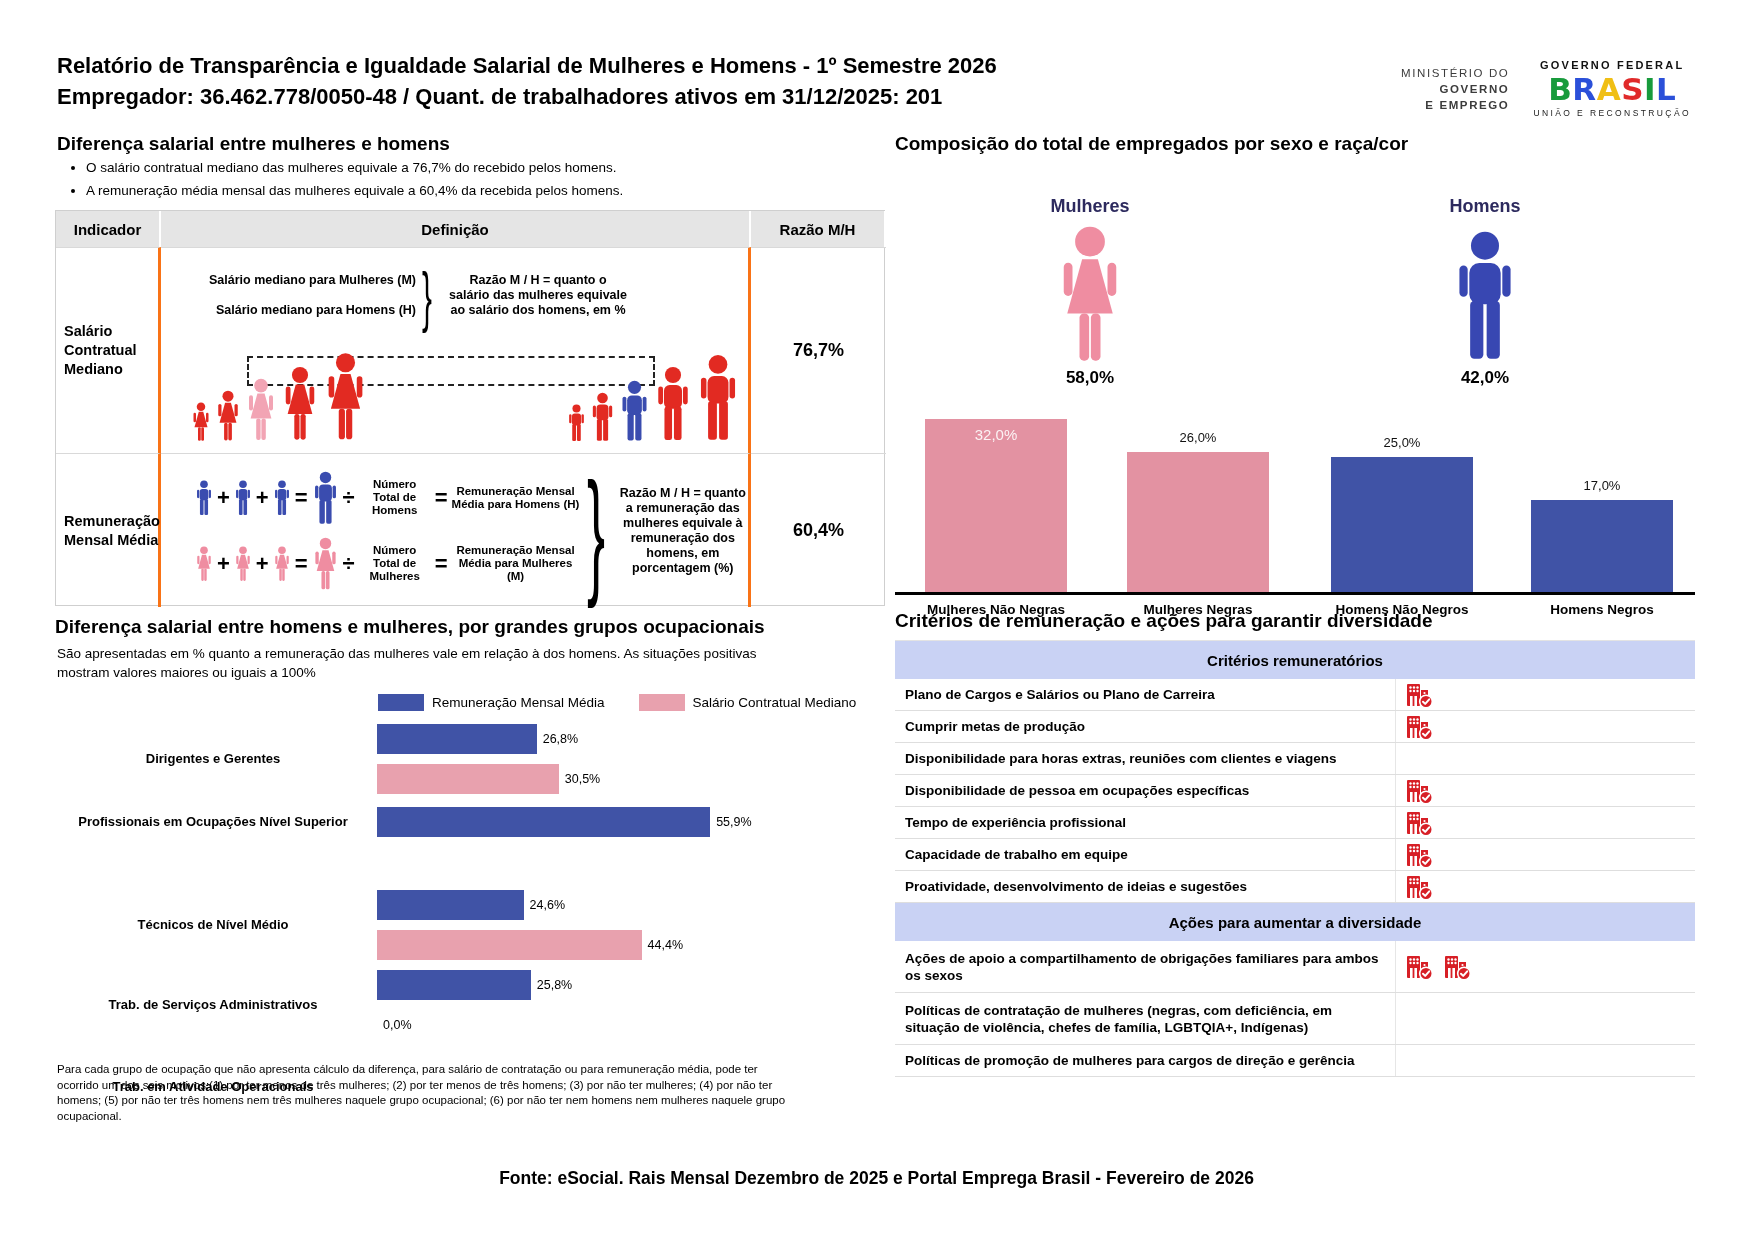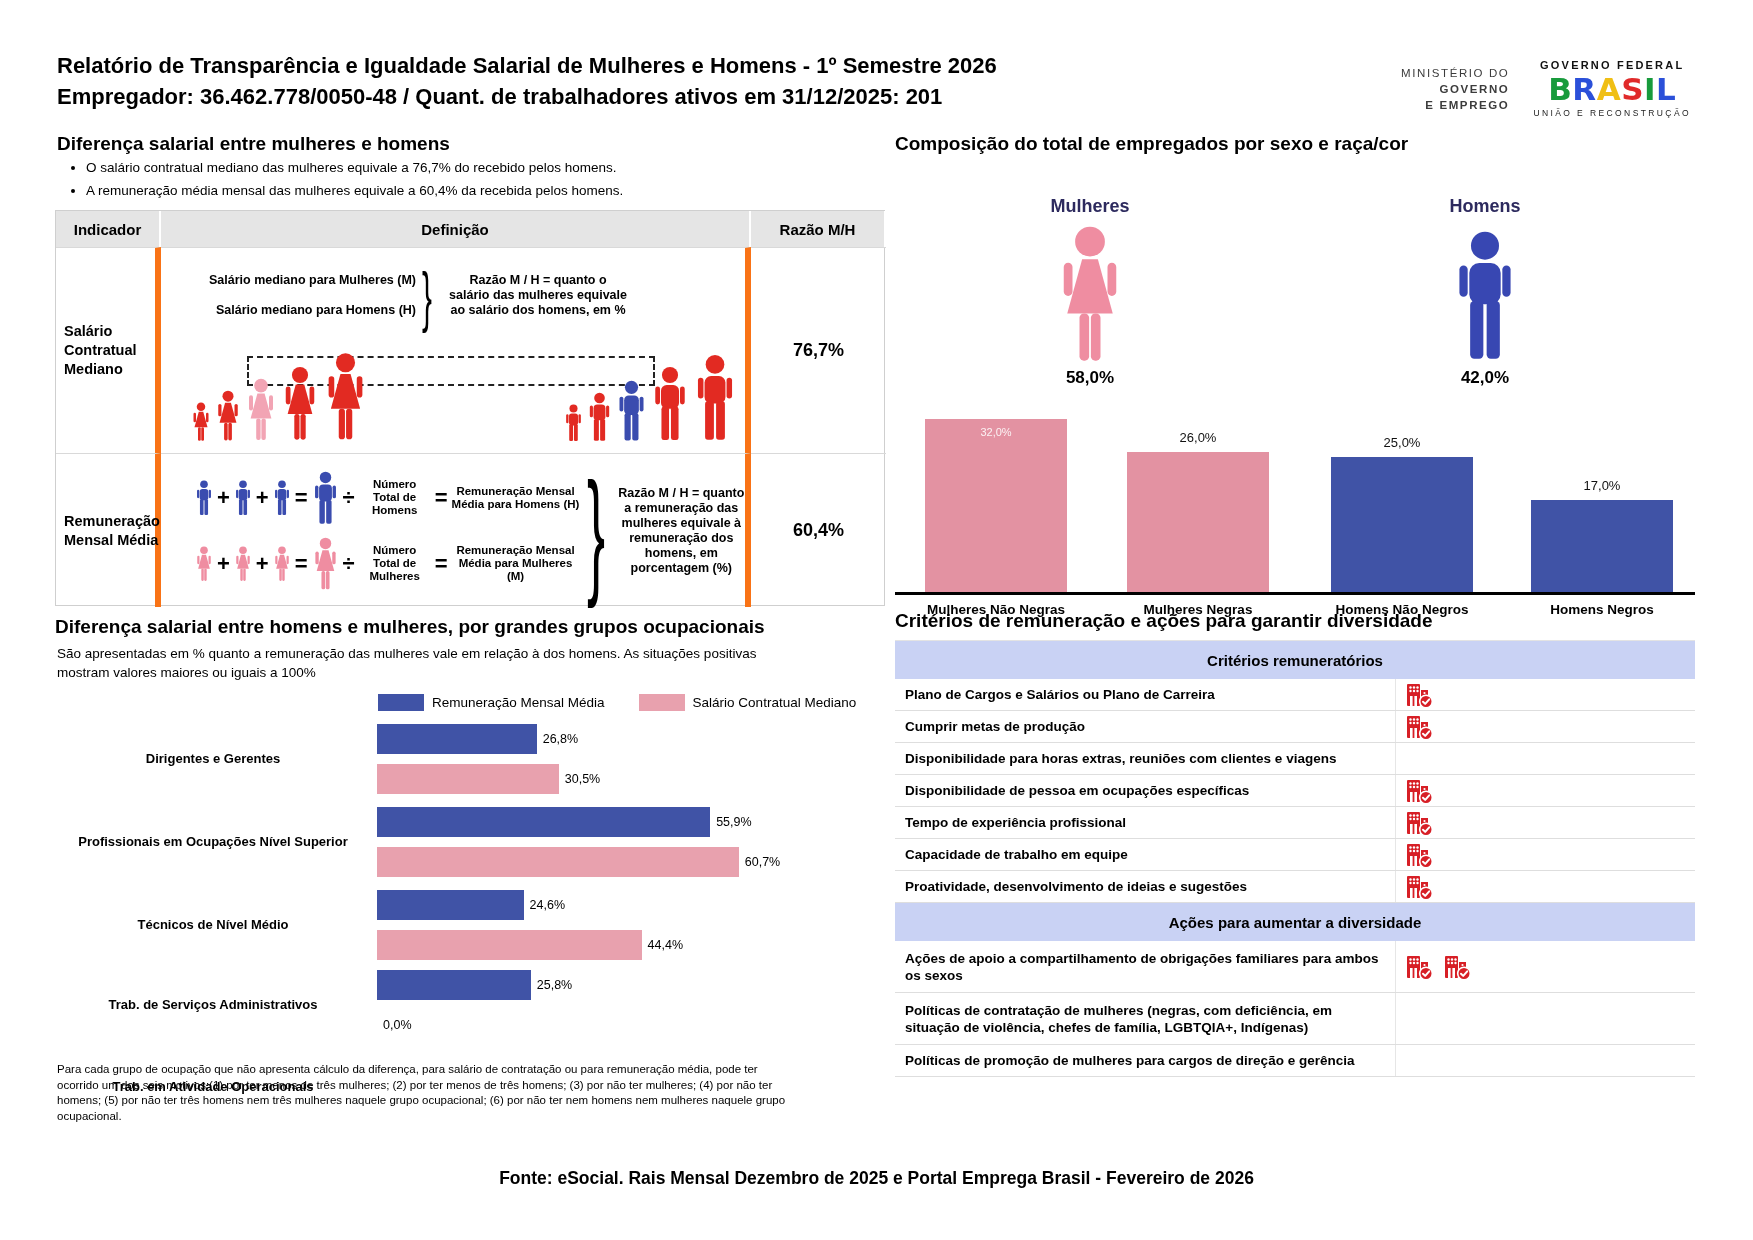--- a/index.html
+++ b/index.html
@@ -25,21 +25,21 @@
 
   
   .bullets { position:absolute; left:86px; top:160px; font-size:13.5px; }
   .bullets li { margin-bottom:8px; list-style:disc; }
 
   .gap-table { position:absolute; left:55px; top:210px; width:830px; height:396px;
                display:grid; grid-template-columns:105px 590px 135px; grid-template-rows:36px 206px 154px;
                border:1px solid #cfcfcf; font-size:13px; }
   .gt-h { background:#e5e5e5; font-weight:bold; font-size:15px; display:flex; align-items:center; justify-content:center; border-right:2px solid #fff; }
   .gt-h:last-child { border-right:none; }
-  .gt-cell { border-top:1px solid #d9d9d9; border-right:6px solid #f97316; }
+  .gt-cell { border-top:1px solid #d9d9d9; border-right:3px solid #f97316; }
   .gt-cell.last { border-right:none; }
   .gt-ind { display:flex; align-items:center; padding-left:8px; font-weight:bold; font-size:14.5px; line-height:19px; }
   .gt-ratio { display:flex; align-items:center; justify-content:center; font-size:18px; font-weight:bold; }
 
   .def1-top { display:flex; align-items:center; margin:16px 0 0 48px; }
   .def1-lines { text-align:right; font-weight:bold; font-size:12.5px; line-height:30px; }
   .brace1 { font-size:54px; font-weight:400; transform:scaleX(0.55) scaleY(1.25); margin:0 2px; }
   .def1-note { width:180px; text-align:center; font-weight:bold; font-size:12.5px; line-height:15px; margin-left:10px; }
 
   .picto { position:relative; height:118px; margin-top:4px; }
@@ -83,21 +83,21 @@
 
   
   .comp-label { position:absolute; width:150px; text-align:center; font-size:18px; font-weight:bold; color:#2d2a5e; }
   .comp-pct { position:absolute; width:150px; text-align:center; font-size:17px; font-weight:bold; }
   .comp-fig { position:absolute; }
 
   .comp-chart { position:absolute; left:895px; top:412px; width:800px; height:235px; }
   .baseline { position:absolute; left:0; top:180px; width:800px; height:3px; background:#000; }
   .vbar { position:absolute; bottom:55px; width:142px; }
   .vbar.pink { background:#e392a2; } .vbar.navy { background:#4053a6; }
-  .vval-in { position:absolute; top:7px; width:100%; text-align:center; font-size:11px; color:rgba(255,255,255,0.88); }
+  .vval-in { position:absolute; top:7px; width:100%; text-align:center; font-size:15px; color:rgba(255,255,255,0.88); }
   .vval-above { position:absolute; top:-22px; width:100%; text-align:center; font-size:13px; color:#111; }
   .vcat { position:absolute; top:190px; width:222px; text-align:center; font-size:13.5px; font-weight:bold; }
 
   
   .crit-table { position:absolute; left:895px; top:640px; width:800px; border-top:1px solid #e3e3e3; }
   .crit-band { height:38px; background:#c9d2f4; display:flex; align-items:center; justify-content:center; font-size:15px; font-weight:bold; }
   .crit-row { display:flex; border-bottom:1px solid #dedede; min-height:32px; }
   .crit-row.tall { min-height:52px; }
   .crit-label { width:500px; display:flex; align-items:center; padding:4px 10px; font-size:13.5px; font-weight:bold; line-height:17px; }
   .crit-check { flex:1; border-left:1px solid #e6e6e6; display:flex; align-items:center; gap:10px; padding-left:10px; }
@@ -309,24 +309,20 @@
           </div>
       </div>
     </div>
     <div class="occ-group" style="top:91px;">
       <div class="occ-label">Profissionais em Ocupações Nível Superior</div>
       <div class="occ-bars">
         <div class="occ-bar-row">
             <div class="hbar navy" style="width: 333.164px;"></div>
             <span class="occ-val">55,9%</span>
           </div>
-        <div class="occ-bar-row">
-            <div class="hbar pink" style="width: 361.772px;"></div>
-            <span class="occ-val">60,7%</span>
-          </div>
       </div>
     </div>
     <div class="occ-group" style="top:174px;">
       <div class="occ-label">Técnicos de Nível Médio</div>
       <div class="occ-bars">
         <div class="occ-bar-row">
             <div class="hbar navy" style="width: 146.616px;"></div>
             <span class="occ-val">24,6%</span>
           </div>
         <div class="occ-bar-row">

